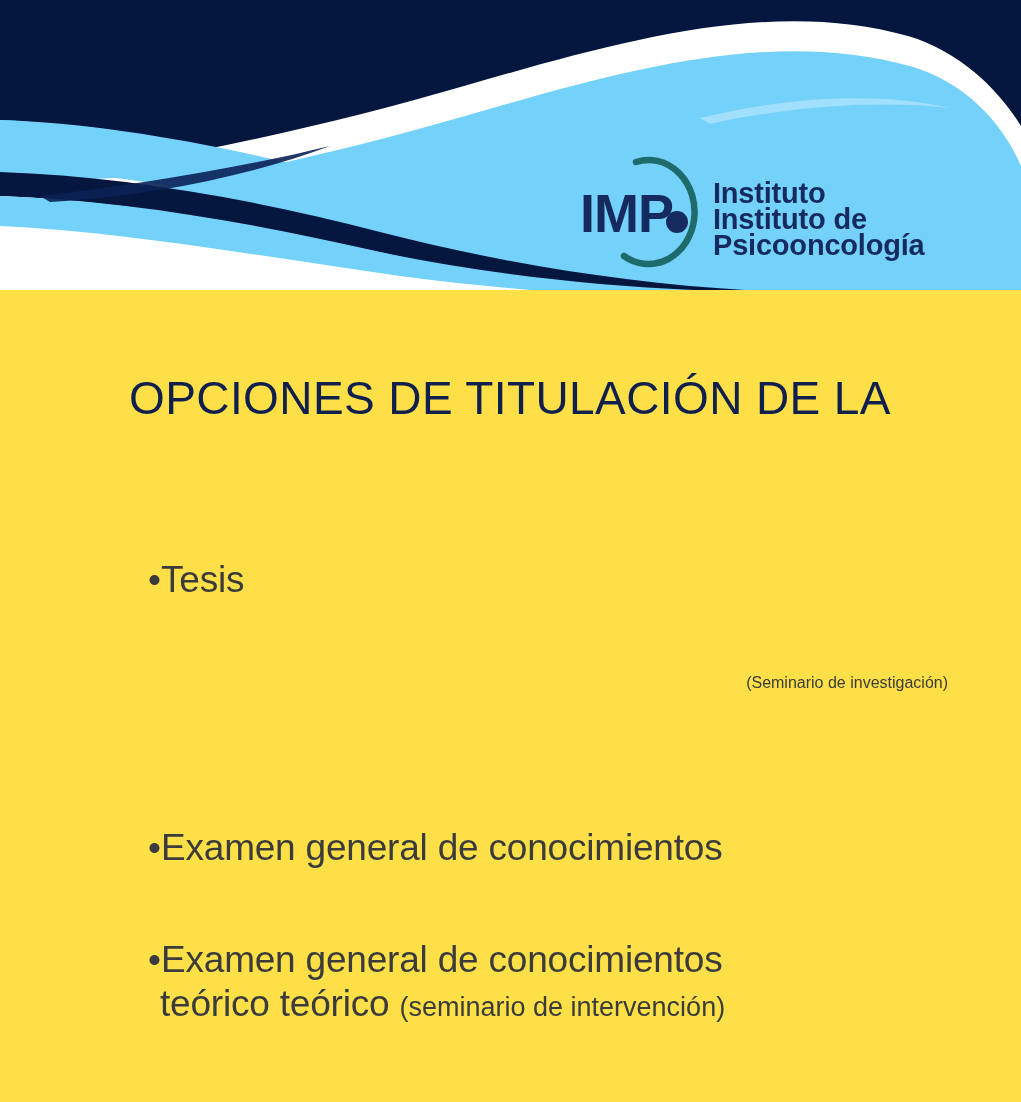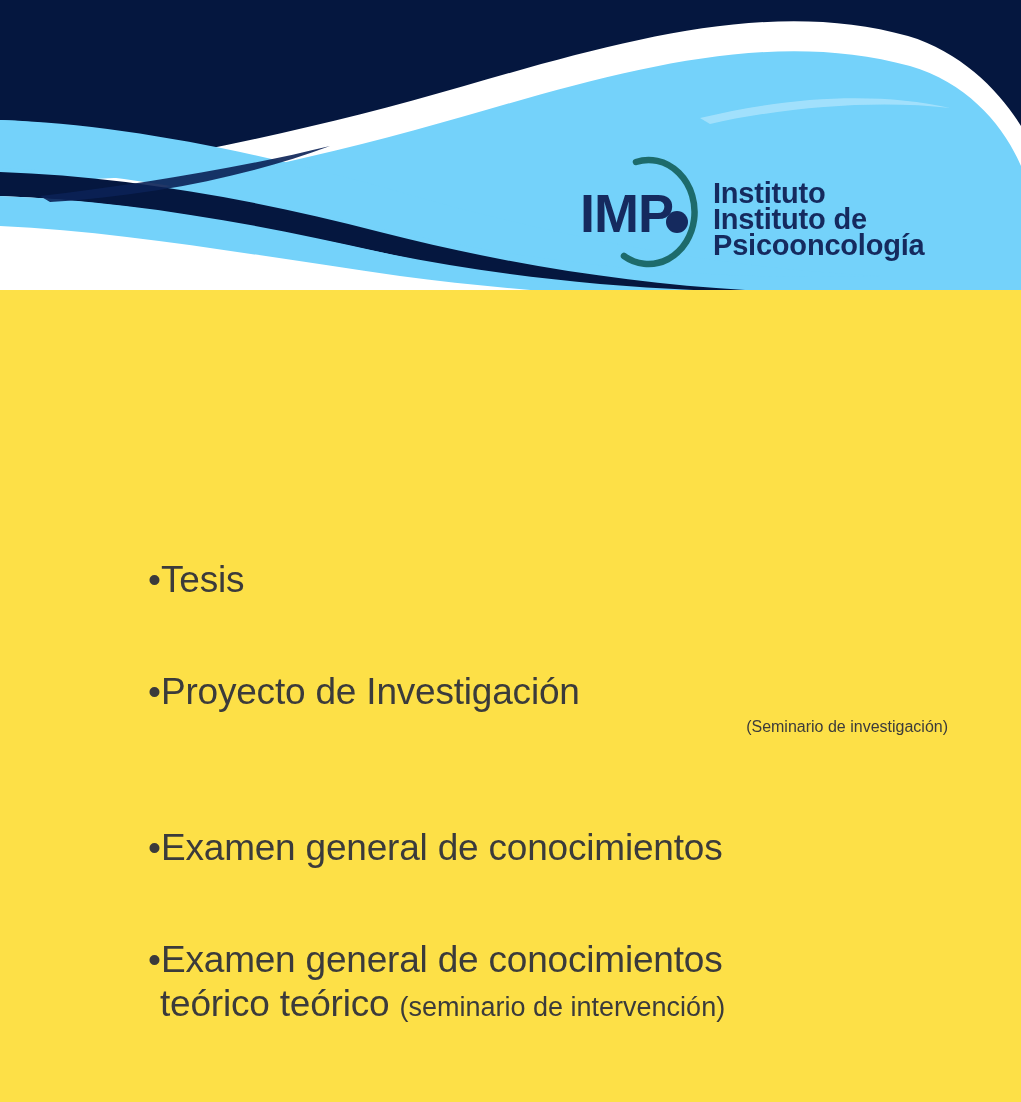--- a/index.html
+++ b/index.html
@@ -178,30 +178,30 @@
       </svg>
     </div>
     <div id="logo-wordmark">
       <div>Instituto</div>
       <div>Instituto de</div>
       <div>Psicooncología</div>
     </div>
   </div>
 
   <div id="title-block">
+    <span class="tline">OPCIONES DE TITULACIÓN DE LA</span>
   </div>
 
   <div id="content">
 
     <div class="bullet-block" id="bullet-1">
       <div class="bullet-line"><span class="dot">•</span><span>Tesis</span></div>
     </div>
 
     <div class="bullet-block" id="bullet-2">
-      <div class="bullet-line"><span class="dot">•</span><span>Proyecto de Investigación</span></div>
       <div class="sub-note">(Seminario de investigación)</div>
     </div>
 
     <div class="bullet-block" id="bullet-3">
       <div class="bullet-line"><span class="dot">•</span><span>Examen general de conocimientos</span></div>
     </div>
 
     <div class="bullet-block" id="bullet-4">
       <div class="bullet-line"><span class="dot">•</span><span>Examen general de conocimientos</span></div>
       <div class="bullet-cont"><span>teórico teórico</span> <span class="inline-note">(seminario de intervención)</span></div>

